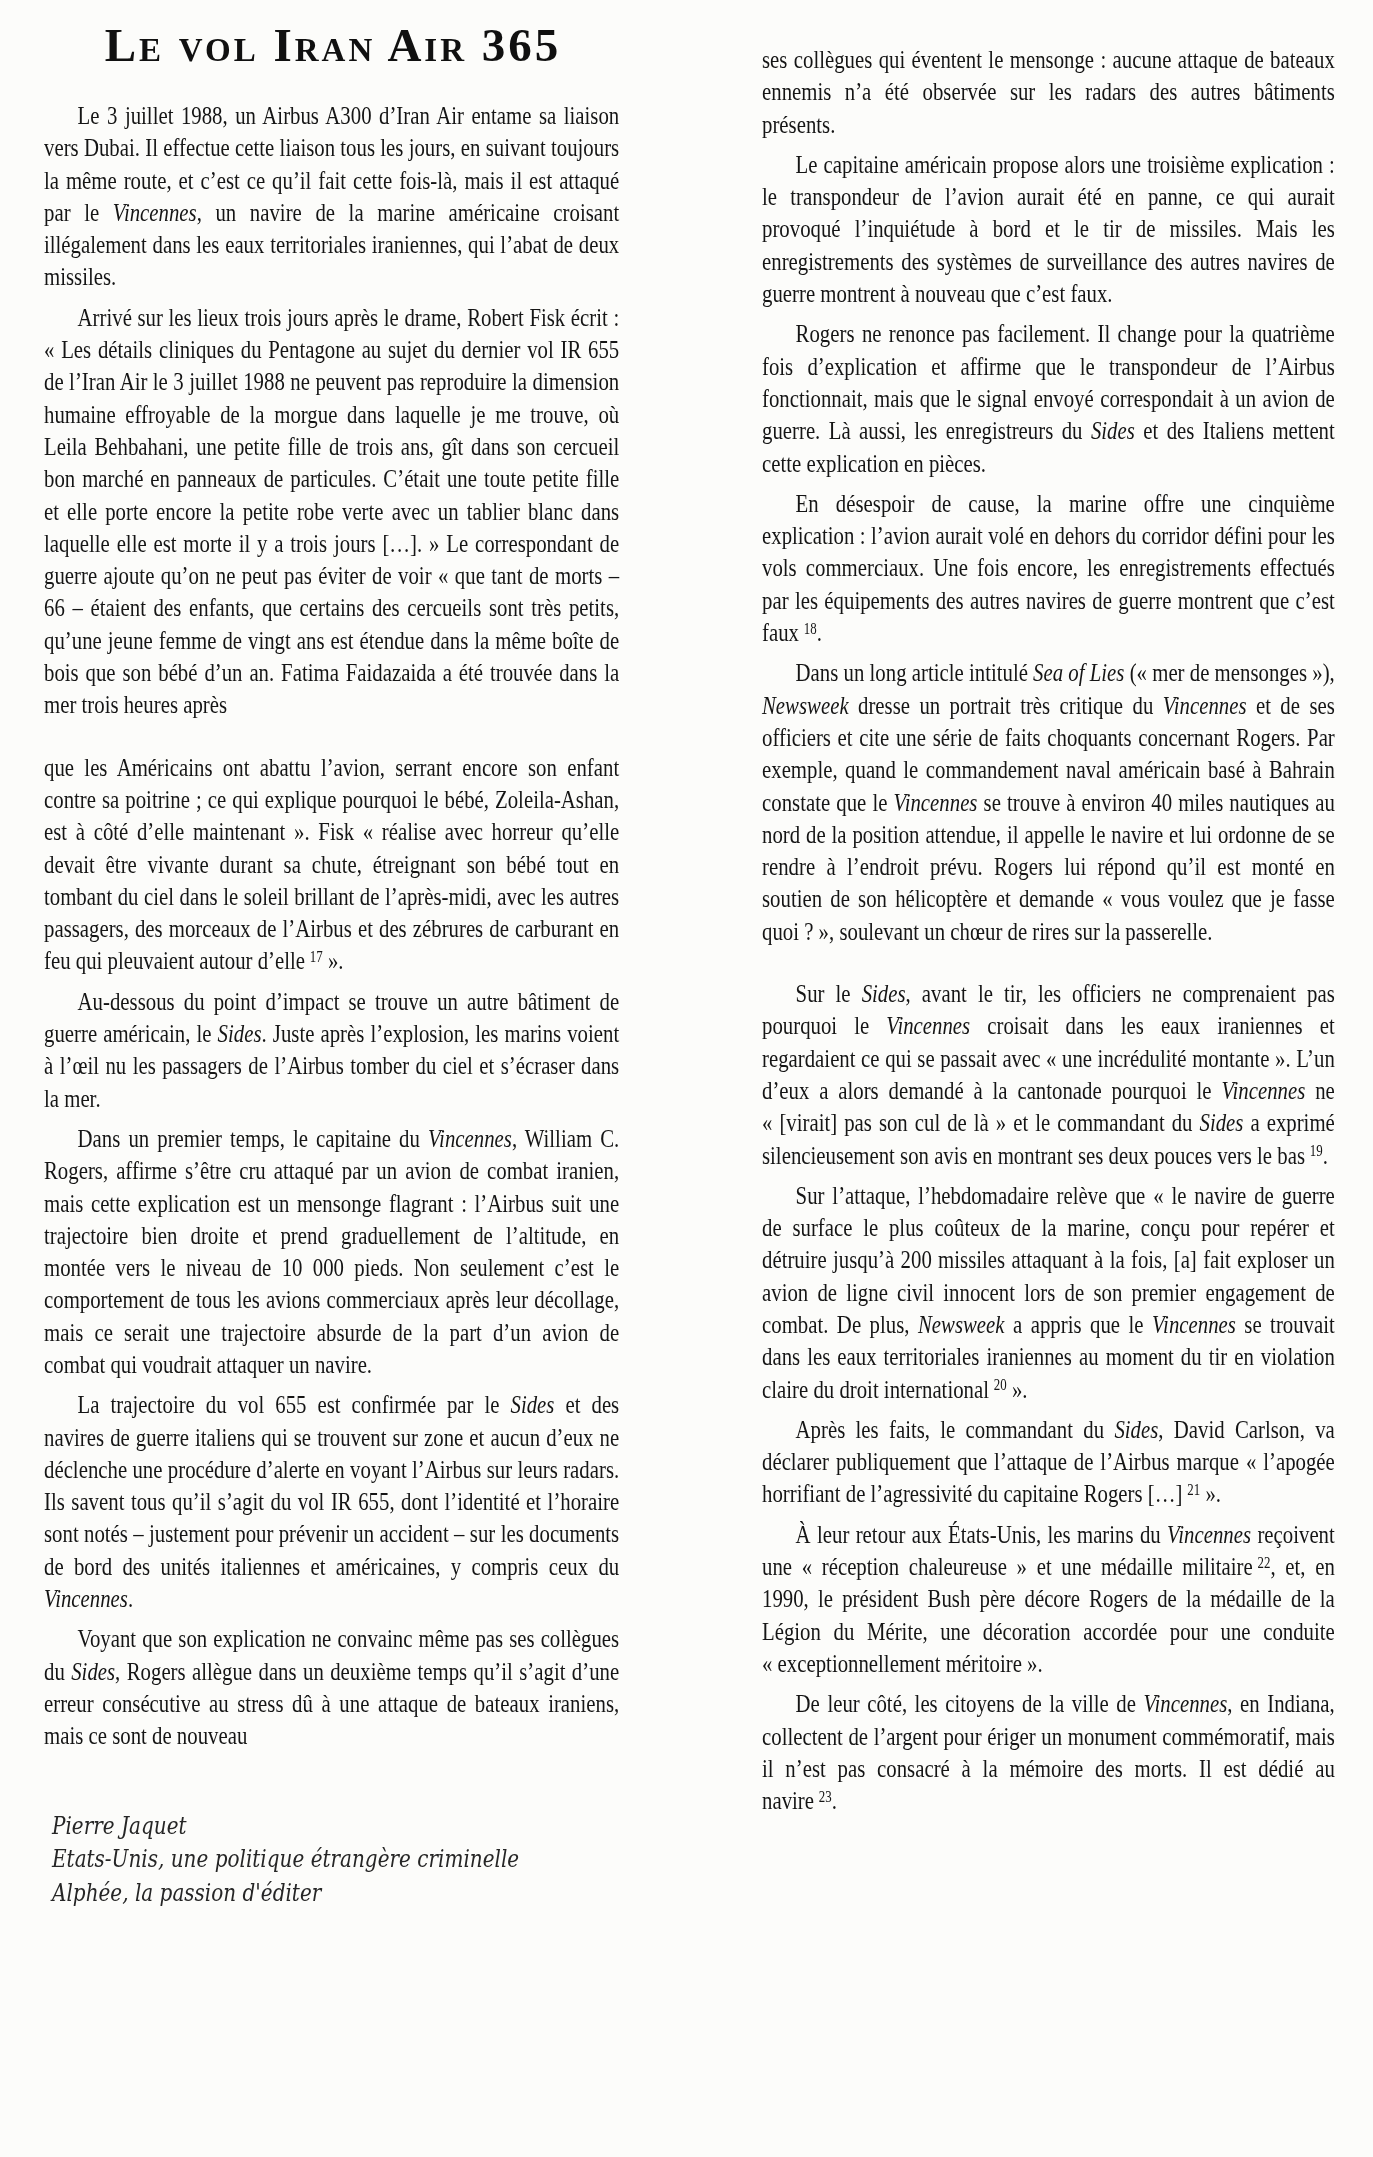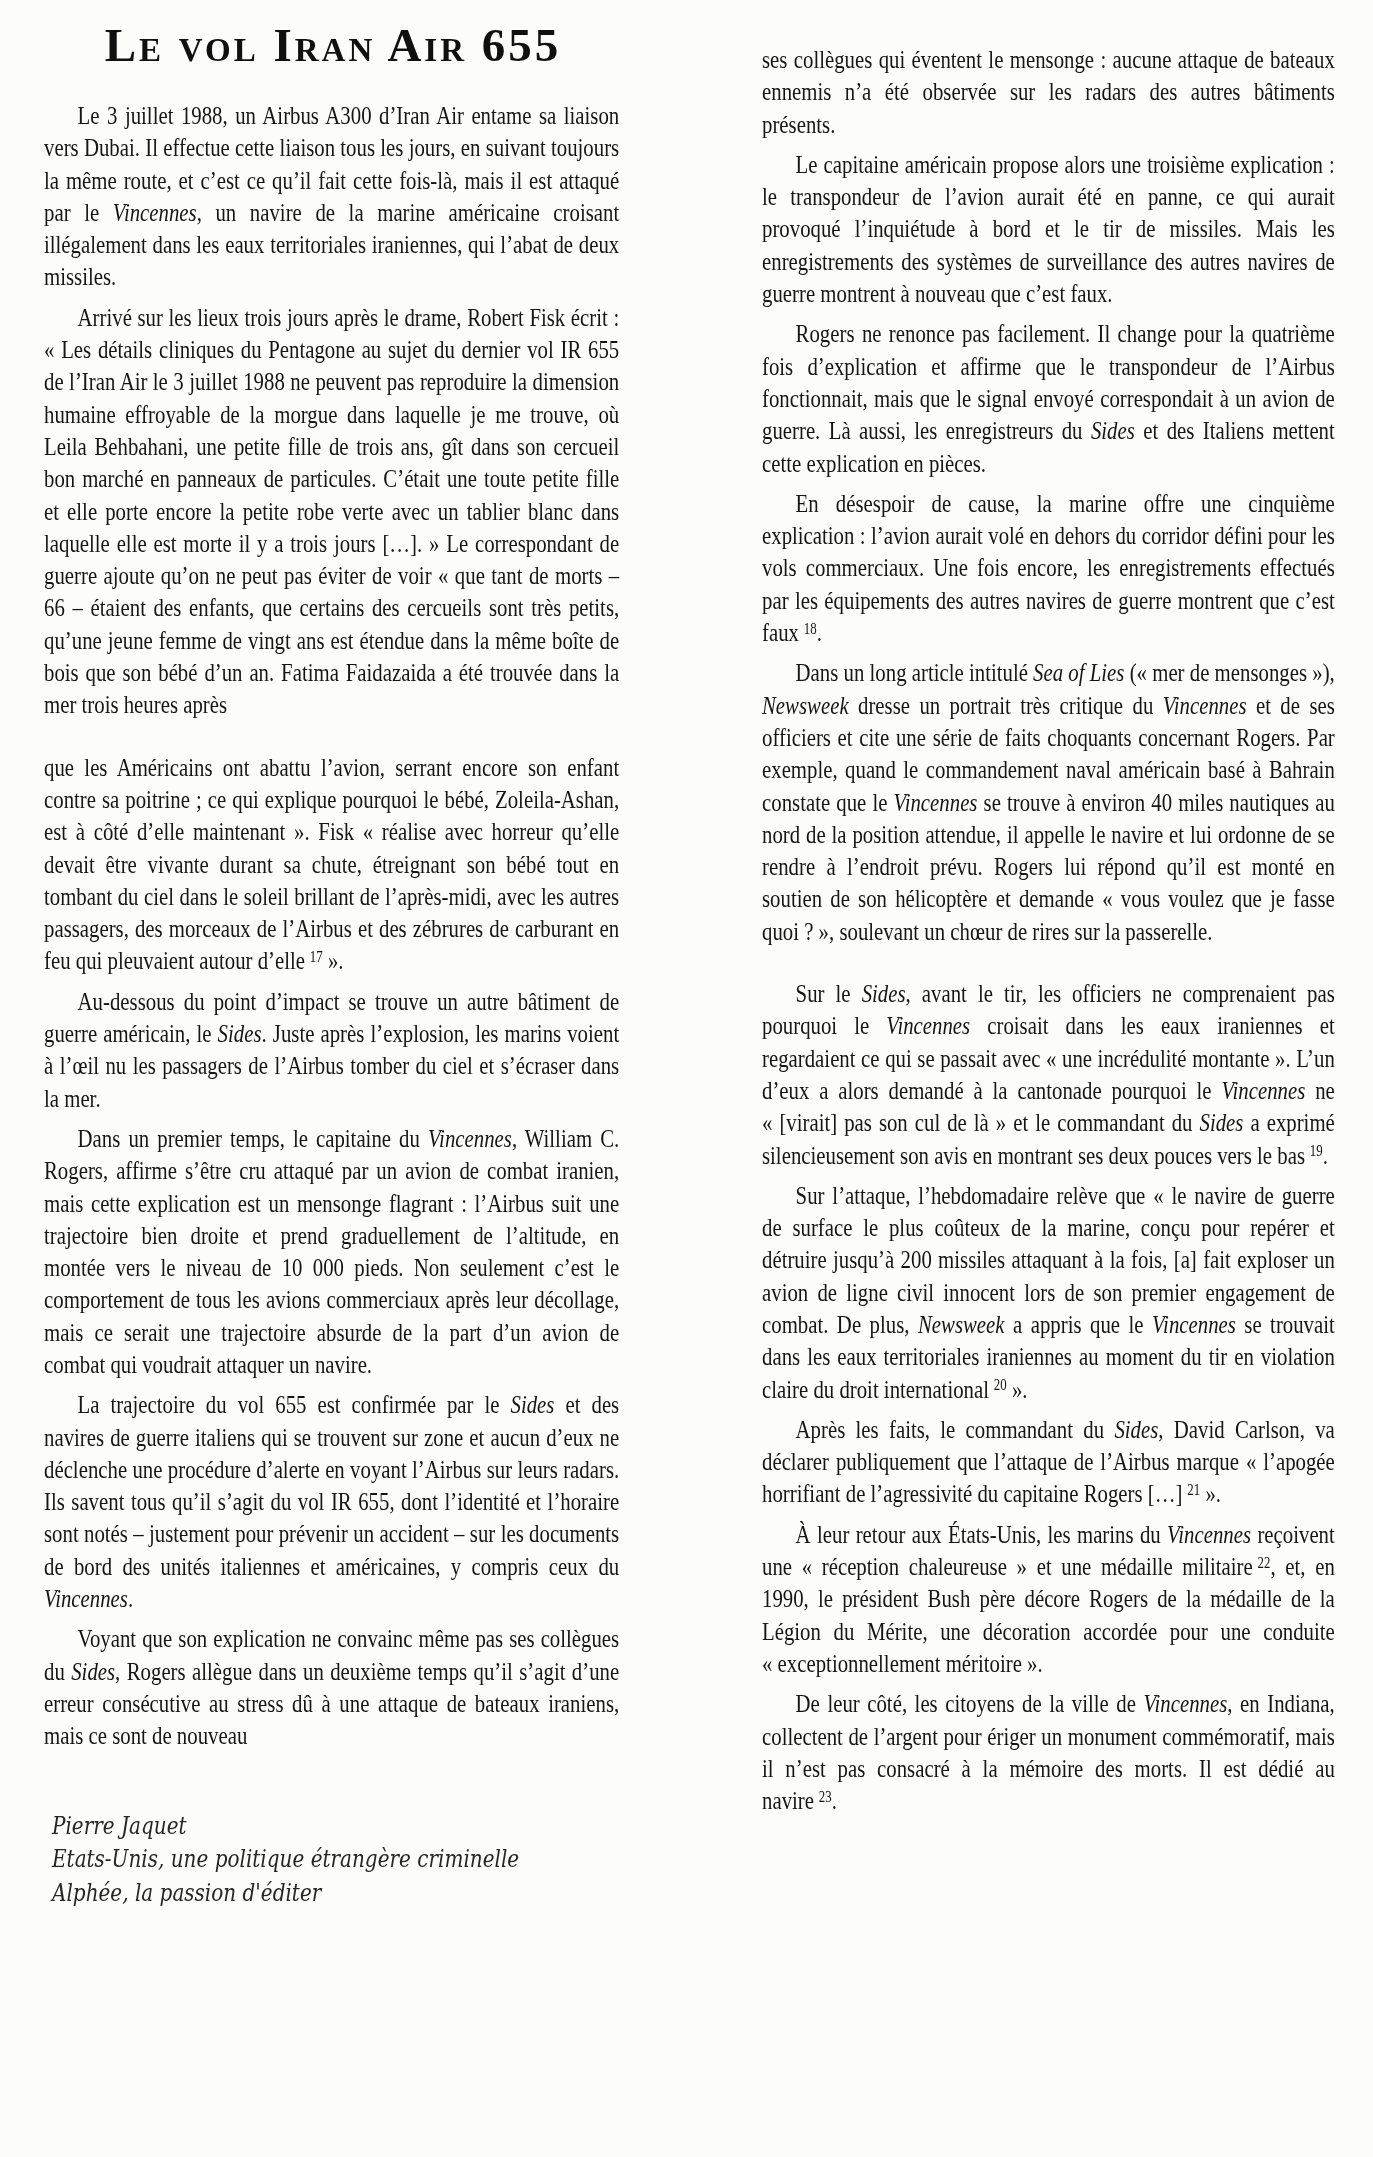--- a/index.html
+++ b/index.html
@@ -64,21 +64,21 @@
     text-align: left;
     color: #262626;
   }
   .credit div { margin: 0; }
 </style>
 </head>
 <body>
 
 <div class="page">
 
-  <h1 class="title">Le vol Iran Air 655</h1>
+  <h1 class="title">Le vol Iran Air 365</h1>
 
   <div class="col col-left">
     <div>
         <p class="para indent"><span>Le 3 juillet 1988, un Airbus A300 d’Iran Air entame sa liaison vers Dubai. Il effectue cette liaison tous les jours, en suivant toujours la même route, et c’est ce qu’il fait cette fois-là, mais il est attaqué par le </span><em>Vincennes</em><span>, un navire de la marine américaine croisant illégalement dans les eaux territoriales iraniennes, qui l’abat de deux missiles.</span></p>
         <p class="para indent"><span>Arrivé sur les lieux trois jours après le drame, Robert Fisk écrit&nbsp;: «&nbsp;Les détails cliniques du Pentagone au sujet du dernier vol IR 655 de l’Iran Air le 3 juillet 1988 ne peuvent pas reproduire la dimension humaine effroyable de la morgue dans laquelle je me trouve, où Leila Behbahani, une petite fille de trois ans, gît dans son cercueil bon marché en panneaux de particules. C’était une toute petite fille et elle porte encore la petite robe verte avec un tablier blanc dans laquelle elle est morte il y a trois jours […].&nbsp;» Le correspondant de guerre ajoute qu’on ne peut pas éviter de voir «&nbsp;que tant de morts – 66 – étaient des enfants, que certains des cercueils sont très petits, qu’une jeune femme de vingt ans est étendue dans la même boîte de bois que son bébé d’un an. Fatima Faidazaida a été trouvée dans la mer trois heures après</span></p>
         <p class="para gap"><span>que les Américains ont abattu l’avion, serrant encore son enfant contre sa poitrine&nbsp;; ce qui explique pourquoi le bébé, Zoleila-Ashan, est à côté d’elle maintenant&nbsp;». Fisk «&nbsp;réalise avec horreur qu’elle devait être vivante durant sa chute, étreignant son bébé tout en tombant du ciel dans le soleil brillant de l’après-midi, avec les autres passagers, des morceaux de l’Airbus et des zébrures de carburant en feu qui pleuvaient autour d’elle</span><sup class="fnref">17</sup><span>&nbsp;».</span></p>
         <p class="para indent"><span>Au-dessous du point d’impact se trouve un autre bâtiment de guerre américain, le </span><em>Sides</em><span>. Juste après l’explosion, les marins voient à l’œil nu les passagers de l’Airbus tomber du ciel et s’écraser dans la mer.</span></p>
         <p class="para indent"><span>Dans un premier temps, le capitaine du </span><em>Vincennes</em><span>, William C. Rogers, affirme s’être cru attaqué par un avion de combat iranien, mais cette explication est un mensonge flagrant&nbsp;: l’Airbus suit une trajectoire bien droite et prend graduellement de l’altitude, en montée vers le niveau de 10&nbsp;000 pieds. Non seulement c’est le comportement de tous les avions commerciaux après leur décollage, mais ce serait une trajectoire absurde de la part d’un avion de combat qui voudrait attaquer un navire.</span></p>
         <p class="para indent"><span>La trajectoire du vol 655 est confirmée par le </span><em>Sides</em><span> et des navires de guerre italiens qui se trouvent sur zone et aucun d’eux ne déclenche une procédure d’alerte en voyant l’Airbus sur leurs radars. Ils savent tous qu’il s’agit du vol IR 655, dont l’identité et l’horaire sont notés – justement pour prévenir un accident – sur les documents de bord des unités italiennes et américaines, y compris ceux du </span><em>Vincennes</em><span>.</span></p>
         <p class="para indent"><span>Voyant que son explication ne convainc même pas ses collègues du </span><em>Sides</em><span>, Rogers allègue dans un deuxième temps qu’il s’agit d’une erreur consécutive au stress dû à une attaque de bateaux iraniens, mais ce sont de nouveau</span></p>

